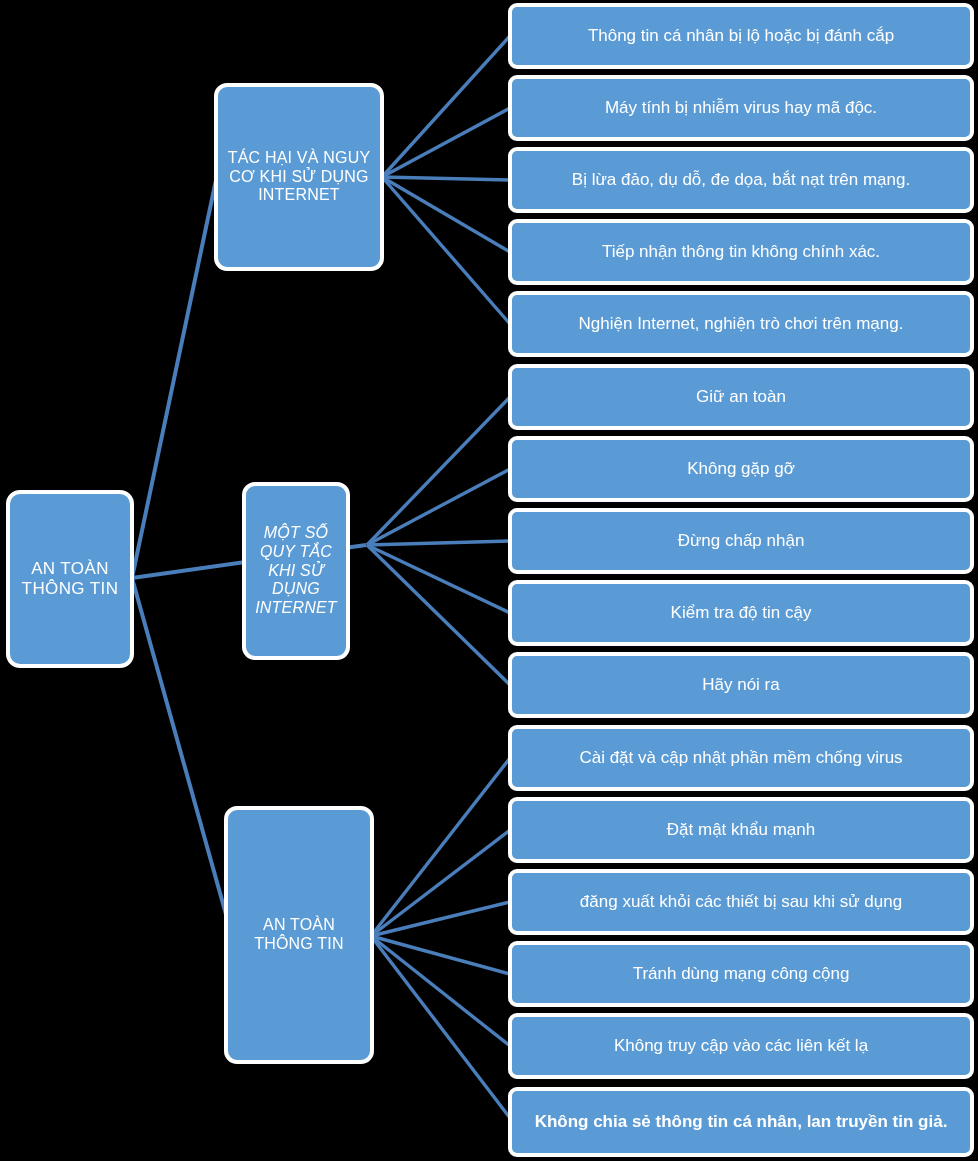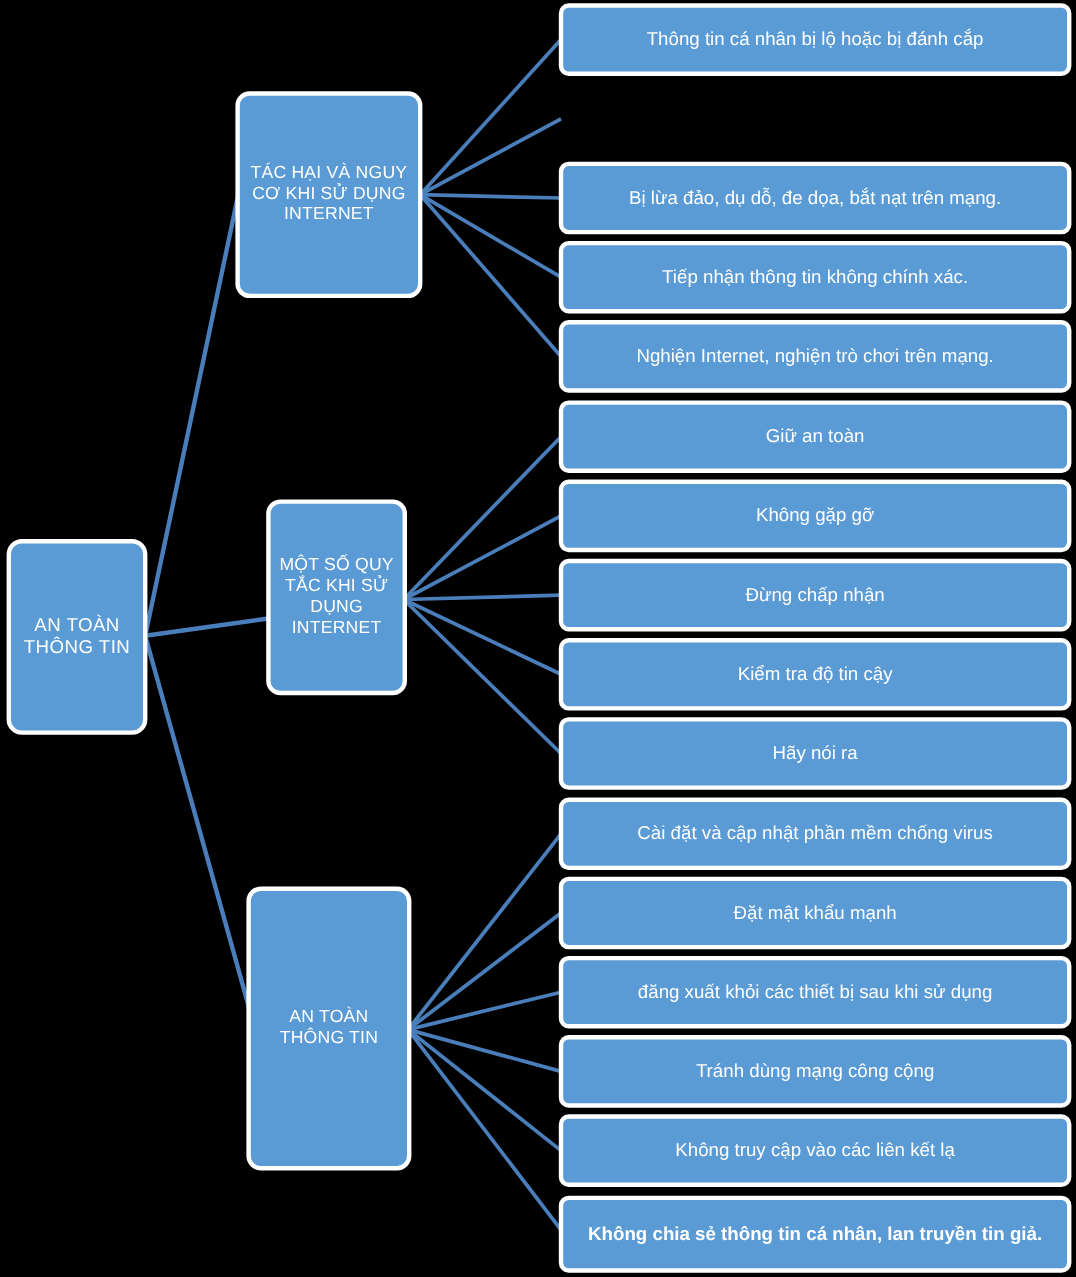--- a/index.html
+++ b/index.html
@@ -18,21 +18,21 @@
         display:flex;align-items:center;justify-content:center;
         text-align:center;color:#ffffff;
         padding:4px 8px;
         line-height:1.18;}
 
   .root{left:6px;top:490px;width:128px;height:178px;
         font-size:17px;letter-spacing:.4px;border-radius:14px;}
 
   .branch{font-size:16px;letter-spacing:.2px;text-align:center;}
   .branch1{left:214px;top:83px;width:170px;height:188px;}
-  .branch2{left:242px;top:454px;width:128px;height:178px;}
+  .branch2{left:242px;top:482px;width:108px;height:178px;font-style:italic;}
   .branch3{left:224px;top:806px;width:150px;height:258px;}
 
   .leaf{left:508px;width:466px;height:66px;
         border-radius:9px;border-width:4px;
         font-size:17px;line-height:1.2;}
   .leaf.two-line{font-size:17px;font-weight:bold;}
 </style>
 </head>
 <body>
 
@@ -68,20 +68,21 @@
     </g>
   </svg>
 
   <div class="node root">AN TOÀN THÔNG TIN</div>
 
   <div class="node branch branch1">TÁC HẠI VÀ NGUY CƠ KHI SỬ DỤNG INTERNET</div>
   <div class="node branch branch2">MỘT SỐ QUY TẮC KHI SỬ DỤNG INTERNET</div>
   <div class="node branch branch3">AN TOÀN THÔNG TIN</div>
 
   <div class="node leaf" style="top:3px">Thông tin cá nhân bị lộ hoặc bị đánh cắp</div>
+  <div class="node leaf" style="top:75px">Máy tính bị nhiễm virus hay mã độc.</div>
   <div class="node leaf" style="top:147px">Bị lừa đảo, dụ dỗ, đe dọa, bắt nạt trên mạng.</div>
   <div class="node leaf" style="top:219px">Tiếp nhận thông tin không chính xác.</div>
   <div class="node leaf" style="top:291px">Nghiện Internet, nghiện trò chơi trên mạng.</div>
   <div class="node leaf" style="top:364px">Giữ an toàn</div>
   <div class="node leaf" style="top:436px">Không gặp gỡ</div>
   <div class="node leaf" style="top:508px">Đừng chấp nhận</div>
   <div class="node leaf" style="top:580px">Kiểm tra độ tin cậy</div>
   <div class="node leaf" style="top:652px">Hãy nói ra</div>
   <div class="node leaf" style="top:725px">Cài đặt và cập nhật phần mềm chống virus</div>
   <div class="node leaf" style="top:797px">Đặt mật khẩu mạnh</div>

